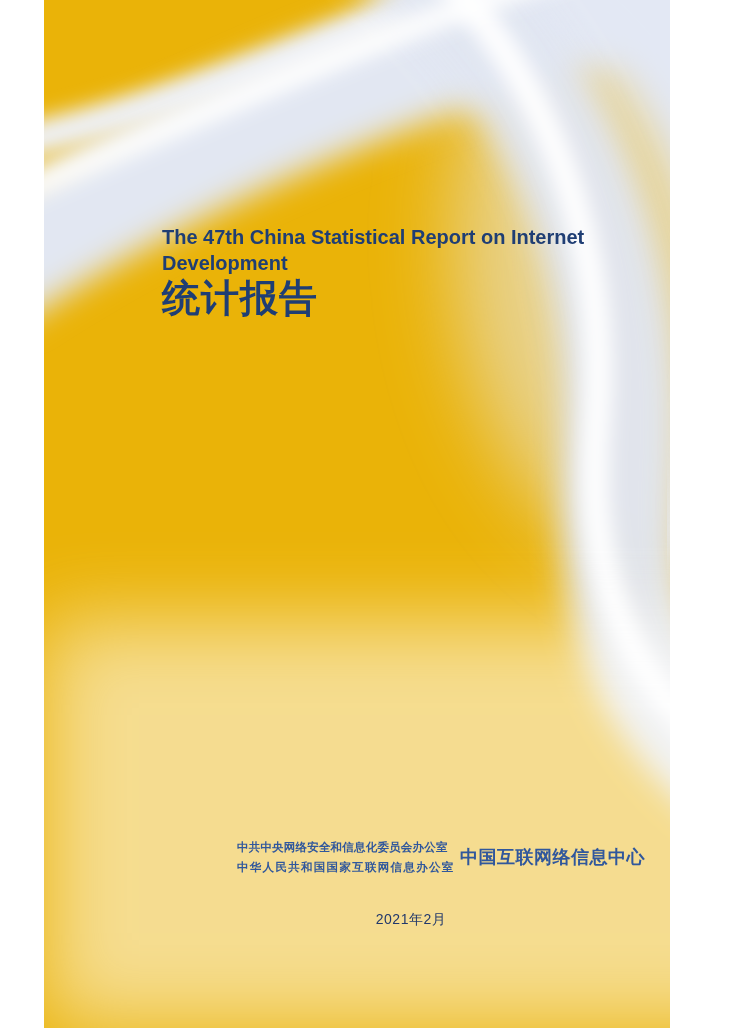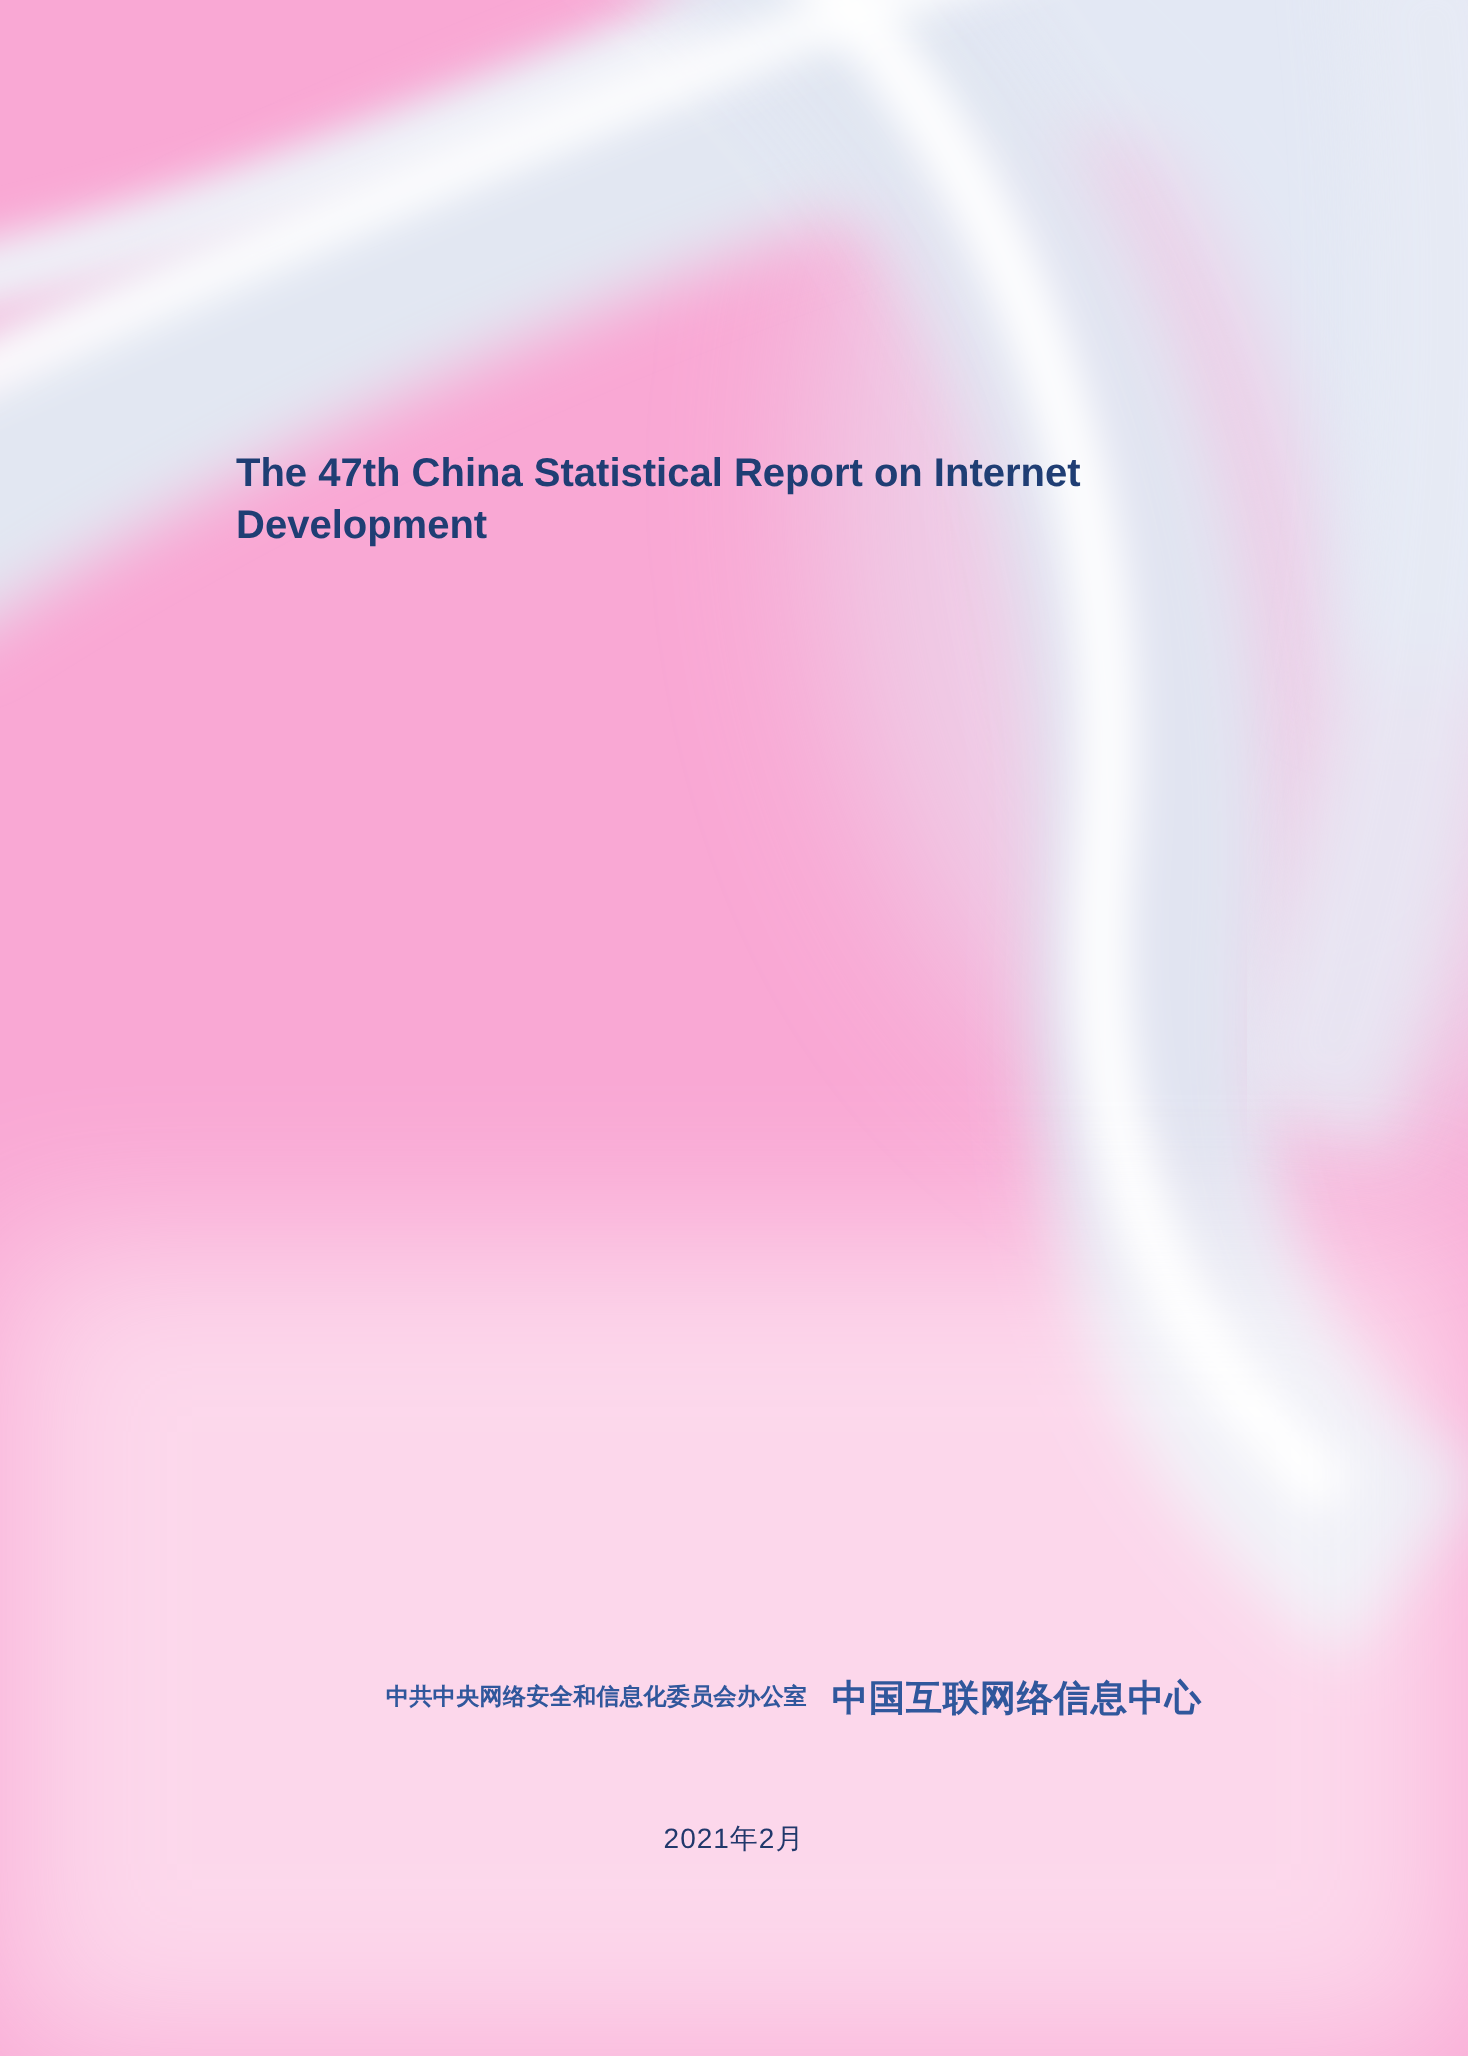--- a/index.html
+++ b/index.html
@@ -3,24 +3,25 @@
 <meta charset="utf-8">
 <style>
   * { margin: 0; padding: 0; box-sizing: border-box; }
   html, body { background: #ffffff; }
   body {
     font-family: "Liberation Sans", "DejaVu Sans", sans-serif;
     width: 734px;
   }
   .page {
     position: relative;
-    width: 734px;
+    width: 626px;
     height: 1028px;
-    background: #f9a8d4;
+    background: #eab308;
     overflow: hidden;
+    margin-left: 44px;
   }
   .bg-svg {
     position: absolute;
     top: 0; left: 0;
     width: 734px;
     height: 1028px;
     display: block;
   }
   .title-block {
     position: absolute;
@@ -127,24 +128,26 @@
 
     <path d="M 368,-60 C 512,80 566,250 552,430 C 543,565 575,665 668,748" fill="none" stroke="#ffffff" stroke-width="28" filter="url(#b10)"></path>
 
     <path d="M -60,208 C 140,122 340,32 560,-42" fill="none" stroke="#ffffff" stroke-width="22" filter="url(#b10)"></path>
 
     <rect x="0" y="620" width="734" height="408" fill="#ffffff" opacity="0.55" filter="url(#b40)"></rect>
   </svg>
 
   <div class="title-block">
     <div class="title-en">The 47th China Statistical Report on Internet Development</div>
+    <div class="title-zh">统计报告</div>
   </div>
 
   <div class="publisher-block">
     <div class="publisher-left">
       <div class="line1">中共中央网络安全和信息化委员会办公室</div>
+      <div class="line2">中华人民共和国国家互联网信息办公室</div>
     </div>
     <div class="publisher-right">中国互联网络信息中心</div>
   </div>
 
   <div class="date-line">2021年2月</div>
 
 </div>
 
 </body></html>

